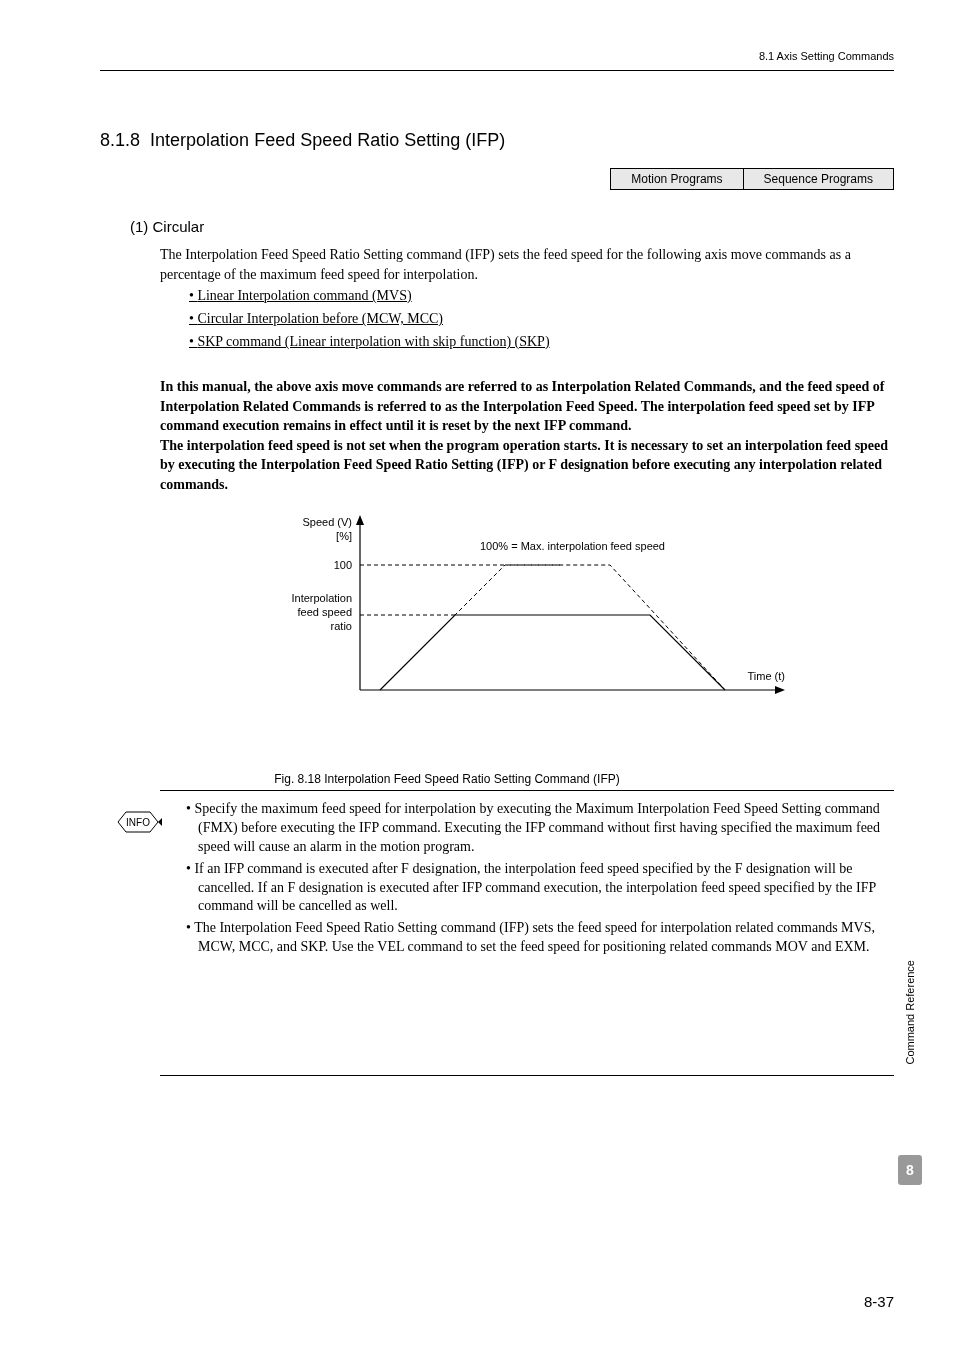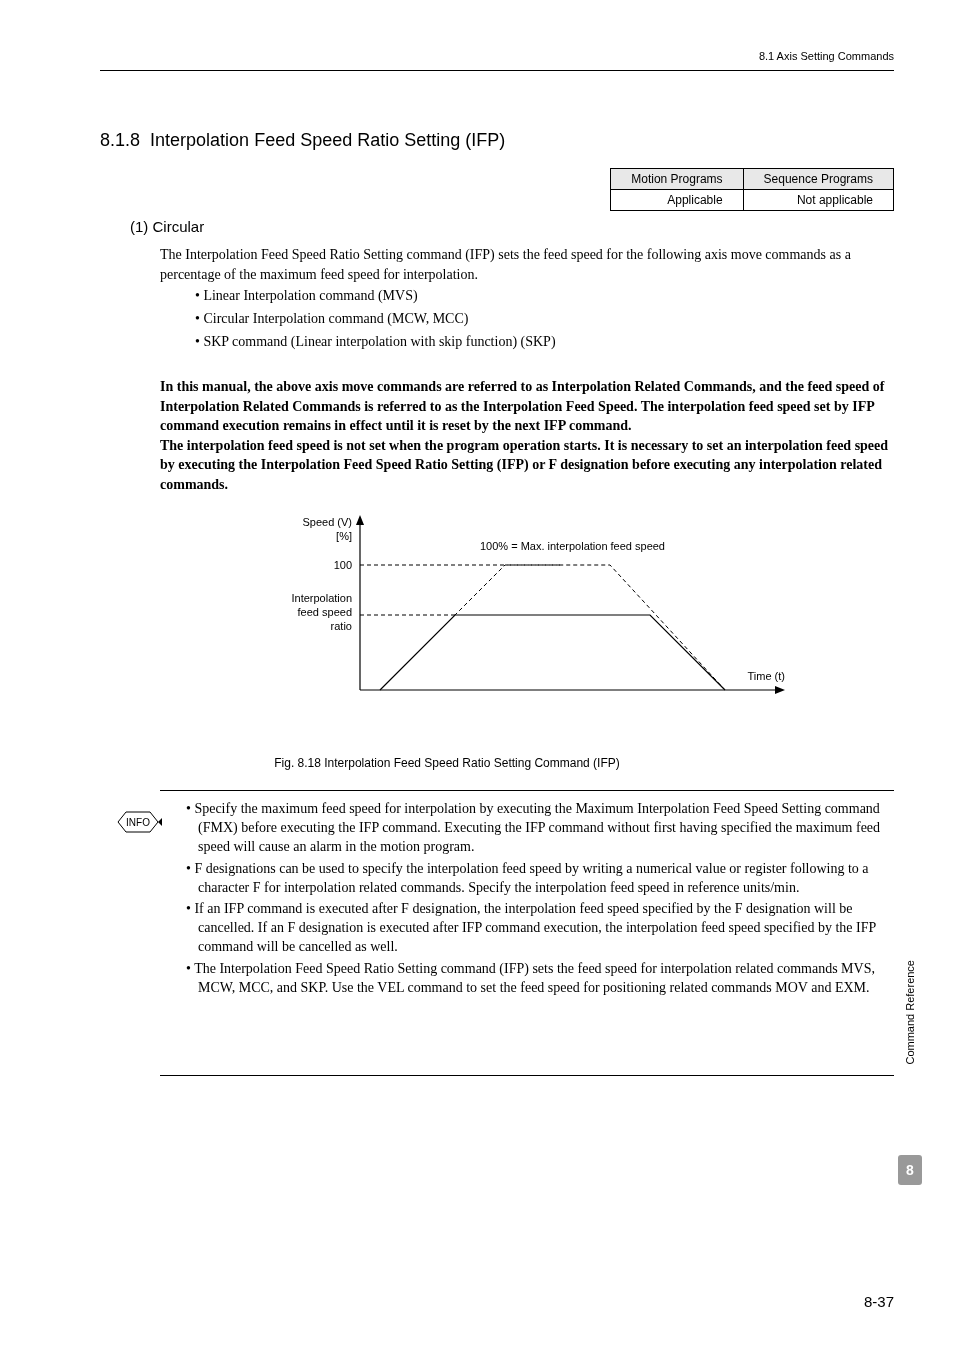--- a/index.html
+++ b/index.html
@@ -64,22 +64,23 @@
     .overview-text {
       position: absolute;
       top: 245px;
       left: 160px;
       right: 60px;
       line-height: 1.4;
     }
     .overview-list {
       position: absolute;
       top: 285px;
-      left: 195px;
+      left: 189px;
       line-height: 1.5;
+      text-decoration: underline;
     }
     .overview-list li {
       list-style: none;
       margin-bottom: 2px;
     }
     .overview-list li:before {
       content: "• ";
     }
     .overview-text2 {
       position: absolute;
@@ -91,21 +92,21 @@
     }
     .diagram {
       position: absolute;
       top: 510px;
       left: 280px;
       width: 500px;
       height: 210px;
     }
     .diagram-caption {
       position: absolute;
-      top: 756px;
+      top: 772px;
       left: 0;
       right: 60px;
       text-align: center;
       font-family: Arial, sans-serif;
       font-size: 12px;
     }
     .info-section {
       position: absolute;
       top: 790px;
       left: 160px;
@@ -188,36 +189,32 @@
 <div class="section-title">
   <span>8.1.8</span>&nbsp;&nbsp;<span>Interpolation Feed Speed Ratio Setting (IFP)</span>
 </div>
 
 <table class="applicability-table">
   <tbody>
       <tr>
     <td class="hdr">Motion Programs</td>
     <td class="hdr">Sequence Programs</td>
   </tr>
-  <tr>
-    <td>Applicable</td>
-    <td>Not applicable</td>
-  </tr>
 </tbody>
   </table>
 
 <div class="subsection-title">
   <span>(1)</span> <span>Circular</span>
 </div>
 
 <div class="overview-text">The Interpolation Feed Speed Ratio Setting command (IFP) sets the feed speed for the following axis move commands as a percentage of the maximum feed speed for interpolation.</div>
 
 <ul class="overview-list">
   <li>Linear Interpolation command (MVS)</li>
-  <li>Circular Interpolation command (MCW, MCC)</li>
+  <li>Circular Interpolation before (MCW, MCC)</li>
   <li>SKP command (Linear interpolation with skip function) (SKP)</li>
 </ul>
 
 <div class="overview-text2">
   <span>In this manual, the above axis move commands are referred to as Interpolation Related Commands, and the feed speed of Interpolation Related Commands is referred to as the Interpolation Feed Speed. The interpolation feed speed set by IFP command execution remains in effect until it is reset by the next IFP command.</span><br>
   <span>The interpolation feed speed is not set when the program operation starts. It is necessary to set an interpolation feed speed by executing the Interpolation Feed Speed Ratio Setting (IFP) or F designation before executing any interpolation related commands.</span>
 </div>
 
 <div class="diagram">
   <svg width="530" height="220">
@@ -255,21 +252,20 @@
 <div class="info-badge">
   <svg width="52" height="24">
     <polygon points="6,12 14,2 38,2 46,12 38,22 14,22" fill="none" stroke="#000" stroke-width="1"></polygon>
     <polygon points="46,12 50,8 50,16" fill="#000"></polygon>
     <text x="26" y="16" text-anchor="middle" font-family="Arial" font-size="10">INFO</text>
   </svg>
 </div>
 
 <ul class="info-list">
   <li>Specify the maximum feed speed for interpolation by executing the Maximum Interpolation Feed Speed Setting command (FMX) before executing the IFP command. Executing the IFP command without first having specified the maximum feed speed will cause an alarm in the motion program.</li>
-  <li>F designations can be used to specify the interpolation feed speed by writing a numerical value or register following to a character F for interpolation related commands. Specify the interpolation feed speed in reference units/min.</li>
   <li>If an IFP command is executed after F designation, the interpolation feed speed specified by the F designation will be cancelled. If an F designation is executed after IFP command execution, the interpolation feed speed specified by the IFP command will be cancelled as well.</li>
   <li>The Interpolation Feed Speed Ratio Setting command (IFP) sets the feed speed for interpolation related commands MVS, MCW, MCC, and SKP. Use the VEL command to set the feed speed for positioning related commands MOV and EXM.</li>
 </ul>
 
 <div class="info-line-bottom"></div>
 
 <div class="side-label">Command Reference</div>
 <div class="chapter-tab">8</div>
 
 <div class="page-num">8-37</div>

